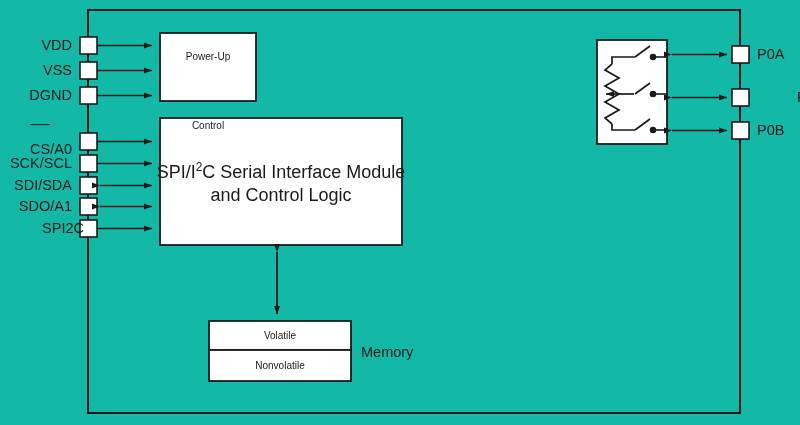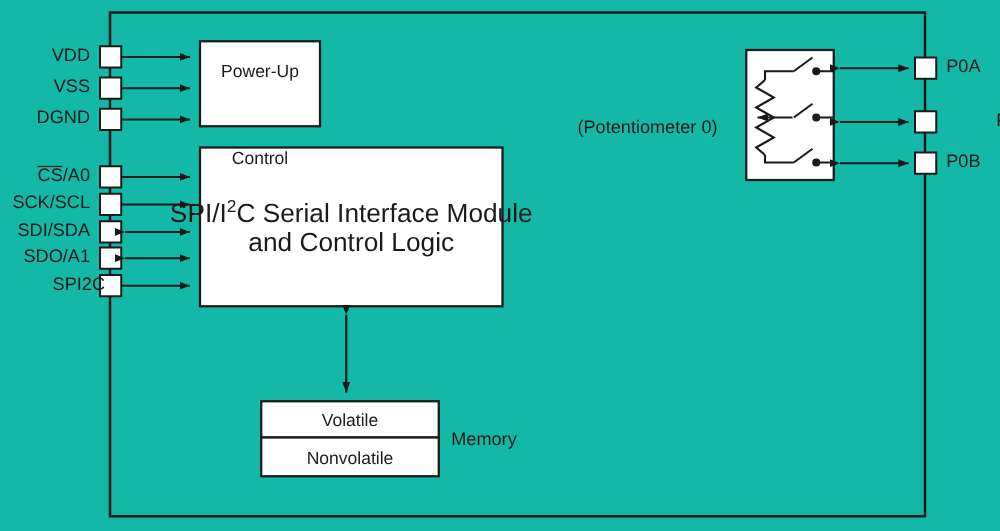--- a/index.html
+++ b/index.html
@@ -33,40 +33,40 @@
     font-size: 14.5px;
     text-align: right;
     transform: translateY(-50%);
   }
   .pin-label-right {
     font-size: 14.5px;
     text-align: left;
     transform: translateY(-50%);
   }
   .block-label {
-    font-size: 14px;
+    font-size: 10px;
     text-align: center;
     transform: translate(-50%, -50%);
   }
   .block-label.big {
-    font-size: 21px;
+    font-size: 18px;
   }
   .net-label {
     font-size: 14.5px;
     text-align: center;
     transform: translate(-50%, -50%);
   }
   .mem-side-label {
     font-size: 14.5px;
     text-align: left;
     transform: translateY(-50%);
   }
   .ovl {
     border-top: 1.4px solid #1a1a1a;
-    padding-top: 0px;
+    padding-top: 17px;
     display: inline-block;
     line-height: 1.05;
     text-align: center;
   }
   sup {
     font-size: 0.66em;
     vertical-align: super;
     line-height: 0;
   }
 </style>
@@ -198,15 +198,14 @@
   <div class="lbl block-label" style="left:208px; top:57px;">Power-Up</div>
   <div class="lbl block-label" style="left:208px; top:79px;margin-top:47px;">Control</div>
 
   <div class="lbl block-label big" style="left:281px; top:172px;"><span>SPI/I</span><sup>2</sup><span>C Serial Interface Module</span></div>
   <div class="lbl block-label big" style="left:281px; top:195px;">and Control Logic</div>
 
   <div class="lbl block-label" style="left:280px; top:336px;">Volatile</div>
   <div class="lbl block-label" style="left:280px; top:366px;">Nonvolatile</div>
   <div class="lbl mem-side-label" style="left:361px; top:352px;">Memory</div>
 
-  <div class="lbl net-label" style="left:518px; top:103px;">(Potentiometer 0)</div>
 
 </div>
 
 </body></html>

